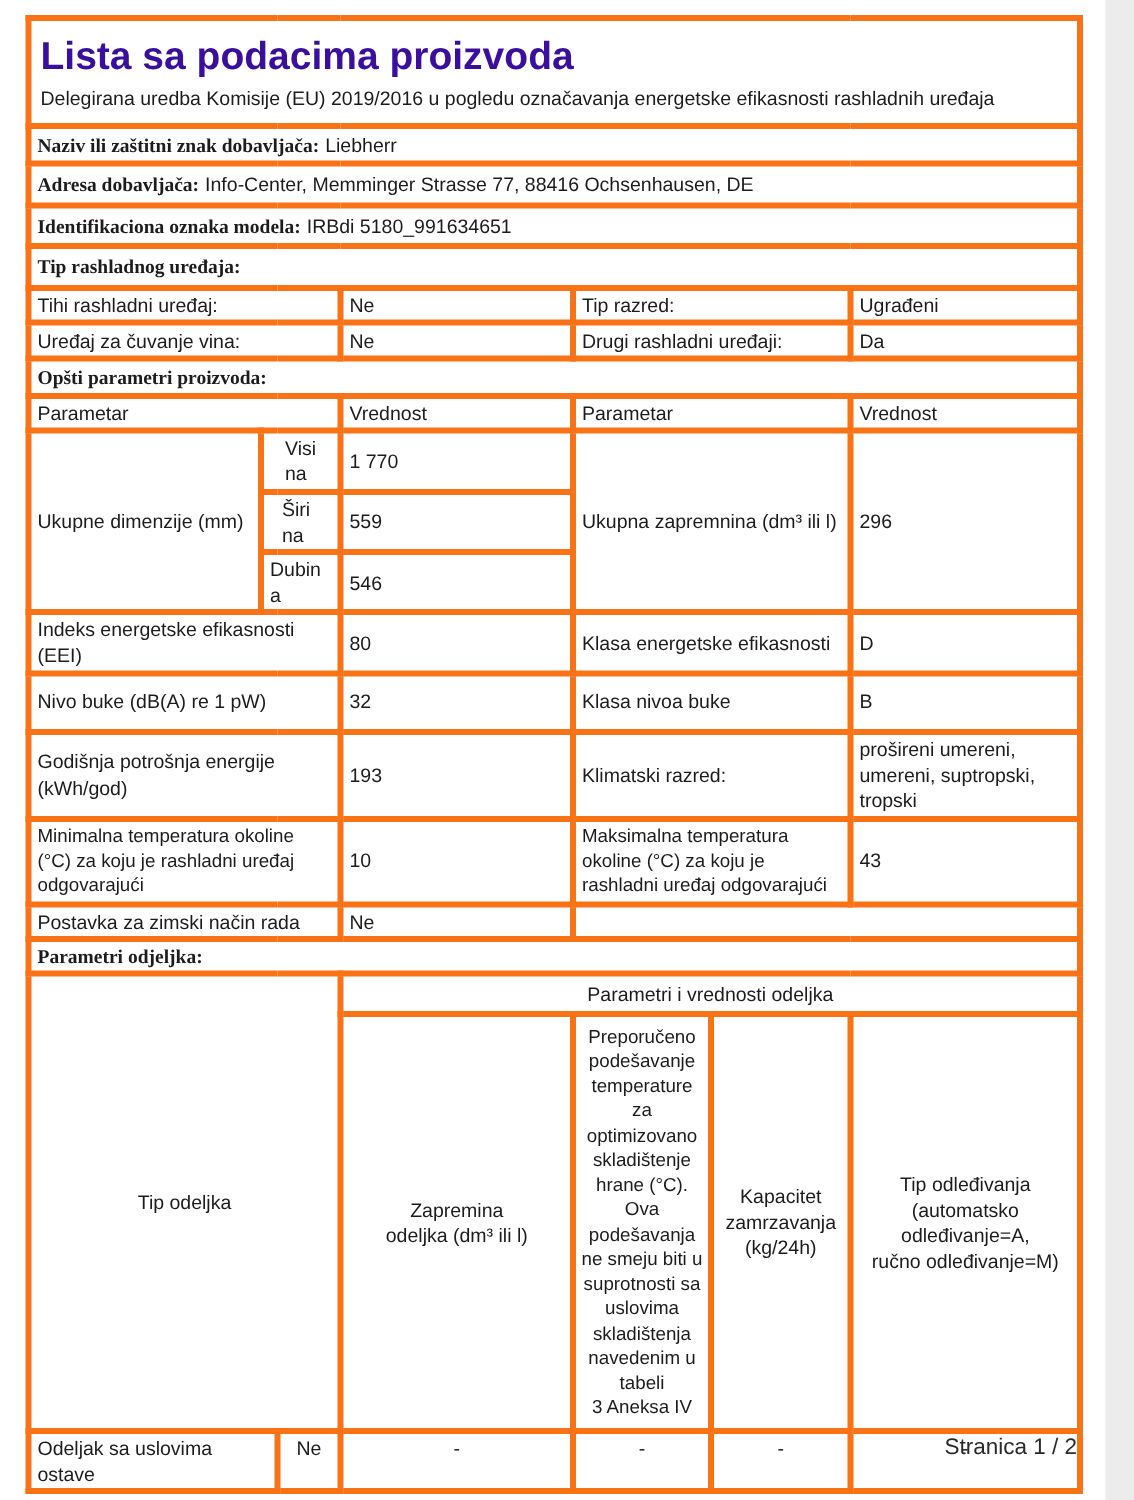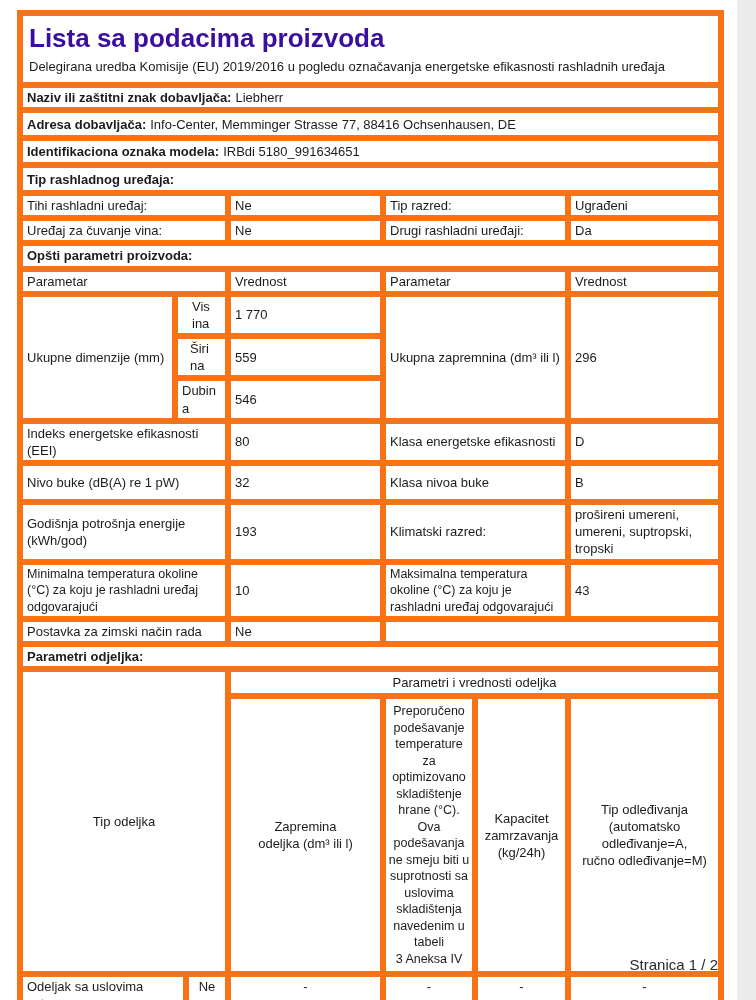--- a/index.html
+++ b/index.html
@@ -7,28 +7,28 @@
     width:756px;height:1000px;position:relative;background:#ffffff;
     font-family:"Liberation Sans","DejaVu Sans",sans-serif;color:#1c1c1c;
     overflow:hidden;
   }
   .outside-strip{position:absolute;top:0;right:0;width:19px;height:1000px;background:#ececec;}
   table.sheet{
     position:absolute;left:17px;top:10px;width:701px;
     border-collapse:collapse;table-layout:fixed;
   }
   td{
-    border:6px solid #f97316;
+    border:4px solid #f97316;
     padding:1px 4px;
     font-size:13px;line-height:1.32;
     vertical-align:middle;
     overflow:hidden;
     word-wrap:break-word;
   }
-  .b{font-weight:bold;}
+  .b{font-weight:bold;font-family:Liberation Serif, serif;}
   .c{text-align:center;}
   .top{vertical-align:top;}
   .pre{white-space:pre-line;}
   .title-cell{padding:5px 6px 4px 6px;}
   .doc-title{font-size:26px;font-weight:bold;line-height:1.15;}
   .doc-subtitle{font-size:13px;margin-top:4px;}
   .val{margin-left:4px;}
   .small{font-size:12.5px;}
   .footer{
     position:absolute;top:956px;right:38px;

